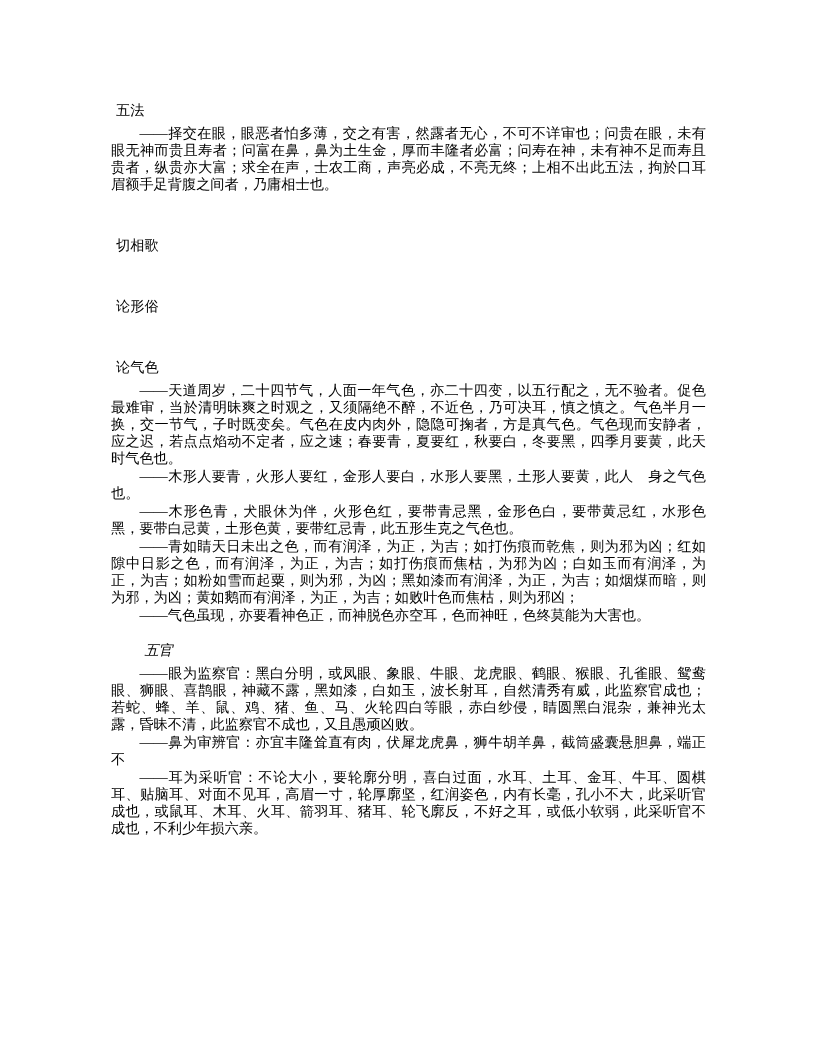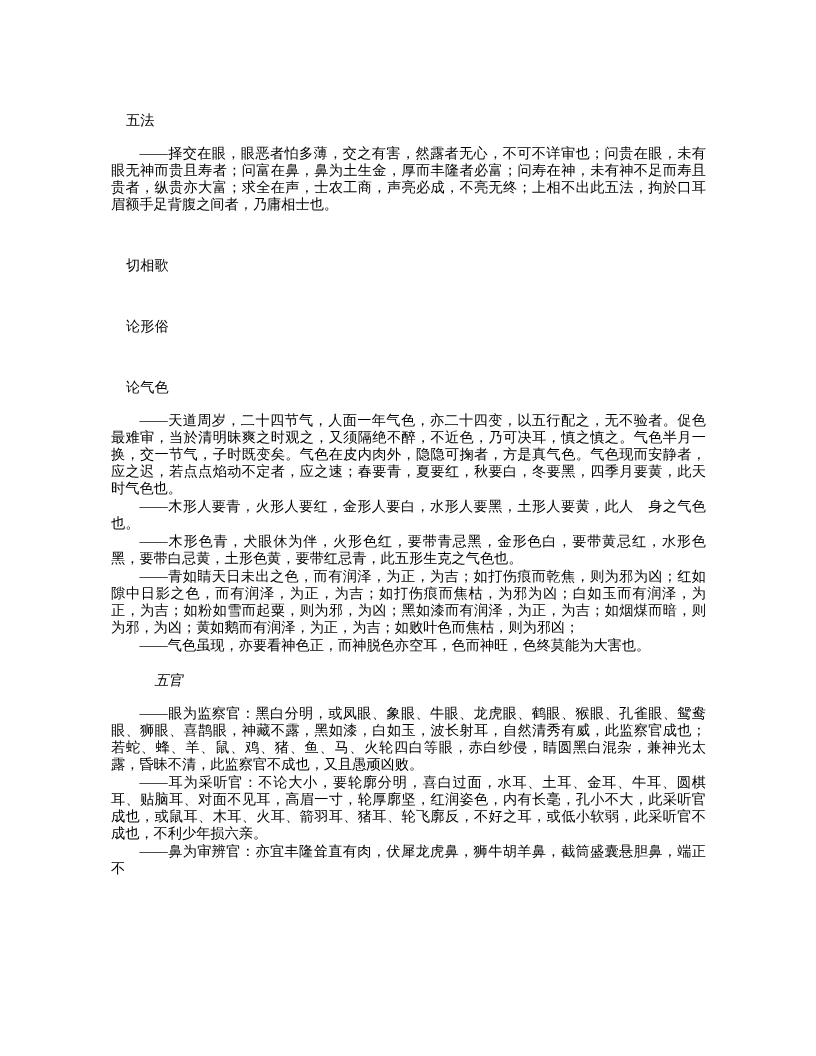--- a/index.html
+++ b/index.html
@@ -28,21 +28,21 @@
     margin: 0 0 44px 0;
   }
   
   .doc-body .section:nth-child(4) {
     margin-bottom: 18px;
   }
   .doc-body .section:last-child {
     margin-bottom: 0;
   }
   .heading {
-    margin: 16px;
+    margin: 6px;
     font-size: 14.2px;
     font-weight: normal;
     line-height: 17px;
   }
   .heading.indented {
     text-indent: 2em;
     font-style: italic;
   }
   .para {
     margin: 1px;
@@ -69,17 +69,17 @@
         <h2 class="heading">论气色</h2>
         <p class="para">——天道周岁，二十四节气，人面一年气色，亦二十四变，以五行配之，无不验者。促色最难审，当於清明昧爽之时观之，又须隔绝不醉，不近色，乃可决耳，慎之慎之。气色半月一换，交一节气，子时既变矣。气色在皮内肉外，隐隐可掬者，方是真气色。气色现而安静者，应之迟，若点点焰动不定者，应之速；春要青，夏要红，秋要白，冬要黑，四季月要黄，此天时气色也。</p>
         <p class="para">——木形人要青，火形人要红，金形人要白，水形人要黑，土形人要黄，此人　身之气色也。</p>
         <p class="para">——木形色青，犬眼休为伴，火形色红，要带青忌黑，金形色白，要带黄忌红，水形色黑，要带白忌黄，土形色黄，要带红忌青，此五形生克之气色也。</p>
         <p class="para">——青如睛天日未出之色，而有润泽，为正，为吉；如打伤痕而乾焦，则为邪为凶；红如隙中日影之色，而有润泽，为正，为吉；如打伤痕而焦枯，为邪为凶；白如玉而有润泽，为正，为吉；如粉如雪而起粟，则为邪，为凶；黑如漆而有润泽，为正，为吉；如烟煤而暗，则为邪，为凶；黄如鹅而有润泽，为正，为吉；如败叶色而焦枯，则为邪凶；</p>
         <p class="para">——气色虽现，亦要看神色正，而神脱色亦空耳，色而神旺，色终莫能为大害也。</p>
       </section>
       <section class="section">
         <h2 class="heading indented">五官</h2>
         <p class="para">——眼为监察官：黑白分明，或凤眼、象眼、牛眼、龙虎眼、鹤眼、猴眼、孔雀眼、鸳鸯眼、狮眼、喜鹊眼，神藏不露，黑如漆，白如玉，波长射耳，自然清秀有威，此监察官成也；若蛇、蜂、羊、鼠、鸡、猪、鱼、马、火轮四白等眼，赤白纱侵，睛圆黑白混杂，兼神光太露，昏昧不清，此监察官不成也，又且愚顽凶败。</p>
+        <p class="para">——鼻为审辨官：亦宜丰隆耸直有肉，伏犀龙虎鼻，狮牛胡羊鼻，截筒盛囊悬胆鼻，端正不</p>
         <p class="para">——耳为采听官：不论大小，要轮廓分明，喜白过面，水耳、土耳、金耳、牛耳、圆棋耳、贴脑耳、对面不见耳，高眉一寸，轮厚廓坚，红润姿色，内有长毫，孔小不大，此采听官成也，或鼠耳、木耳、火耳、箭羽耳、猪耳、轮飞廓反，不好之耳，或低小软弱，此采听官不成也，不利少年损六亲。</p>
-        <p class="para">——鼻为审辨官：亦宜丰隆耸直有肉，伏犀龙虎鼻，狮牛胡羊鼻，截筒盛囊悬胆鼻，端正不</p>
       </section>
     </div>
 </div>
 
 </body></html>

